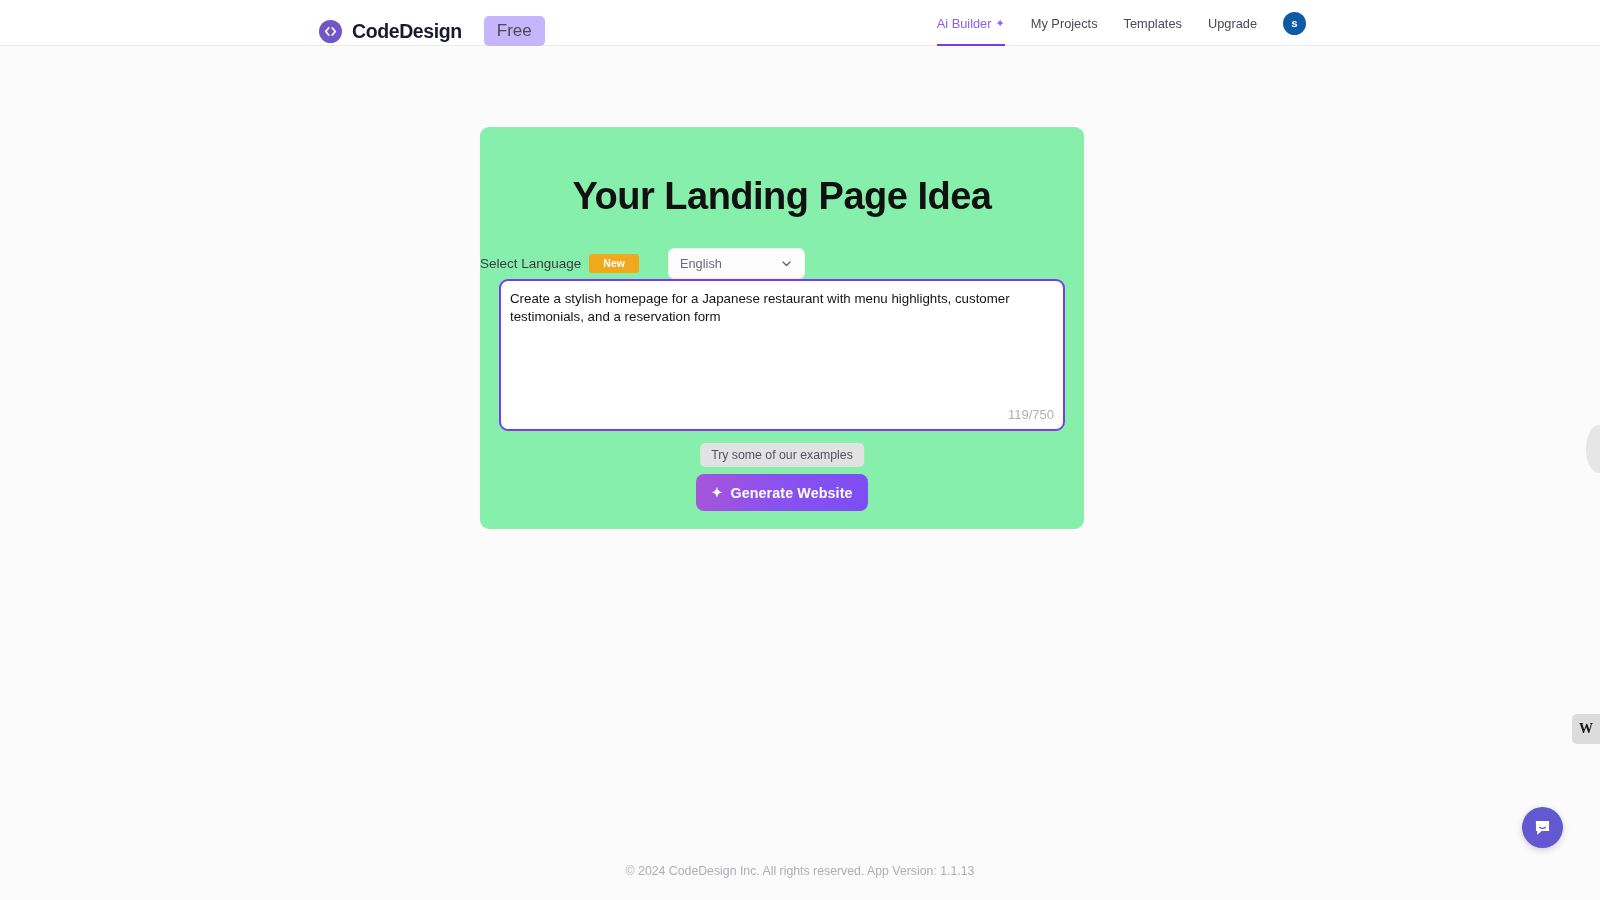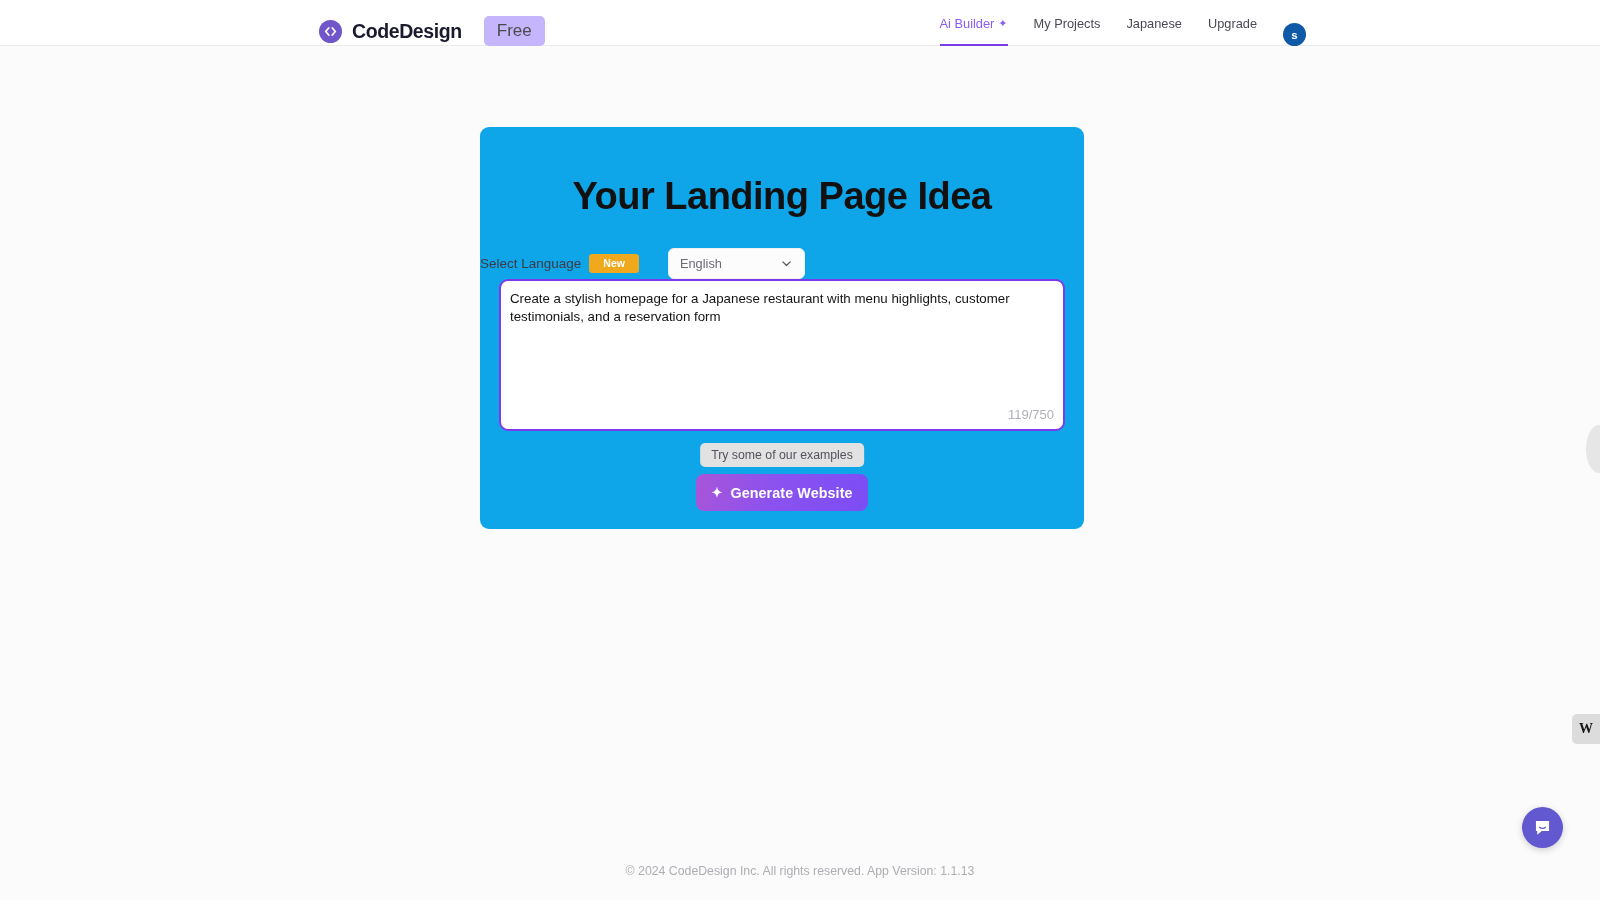--- a/index.html
+++ b/index.html
@@ -66,21 +66,21 @@
     border-radius: 5px;
     white-space: nowrap;
   }
 
   #main-nav {
     position: absolute;
     right: 294px;
     top: 0;
     height: 46px;
     display: flex;
-    align-items: flex-end;
+    align-items: center;
     gap: 26px;
     margin-left: 16px;
   }
 
   .nav-link {
     font-size: 12.8px;
     color: #4a4a55;
     height: 46px;
     display: flex;
     align-items: center;
@@ -114,21 +114,21 @@
     flex: none;
   }
 
   
   #builder-card {
     position: absolute;
     left: 480px;
     top: 127px;
     width: 604px;
     height: 402px;
-    background: #0ea5e9;
+    background: #86efac;
     border-radius: 9px;
   }
 
   #card-title {
     text-align: center;
     font-size: 38px;
     font-weight: bold;
     letter-spacing: -0.5px;
     color: #111111;
     margin-top: 48px;
@@ -332,21 +332,21 @@
 
   <nav id="main-nav">
     <a class="nav-link is-active">
       <span>Ai Builder</span>
       <span class="sparkle-small">✦</span>
     </a>
     <a class="nav-link">
       <span>My Projects</span>
     </a>
     <a class="nav-link">
-      <span>Japanese</span>
+      <span>Templates</span>
     </a>
     <a class="nav-link">
       <span>Upgrade</span>
     </a>
     <div id="user-avatar">s</div>
   </nav>
 
 </header>
 
 <section id="builder-card">

